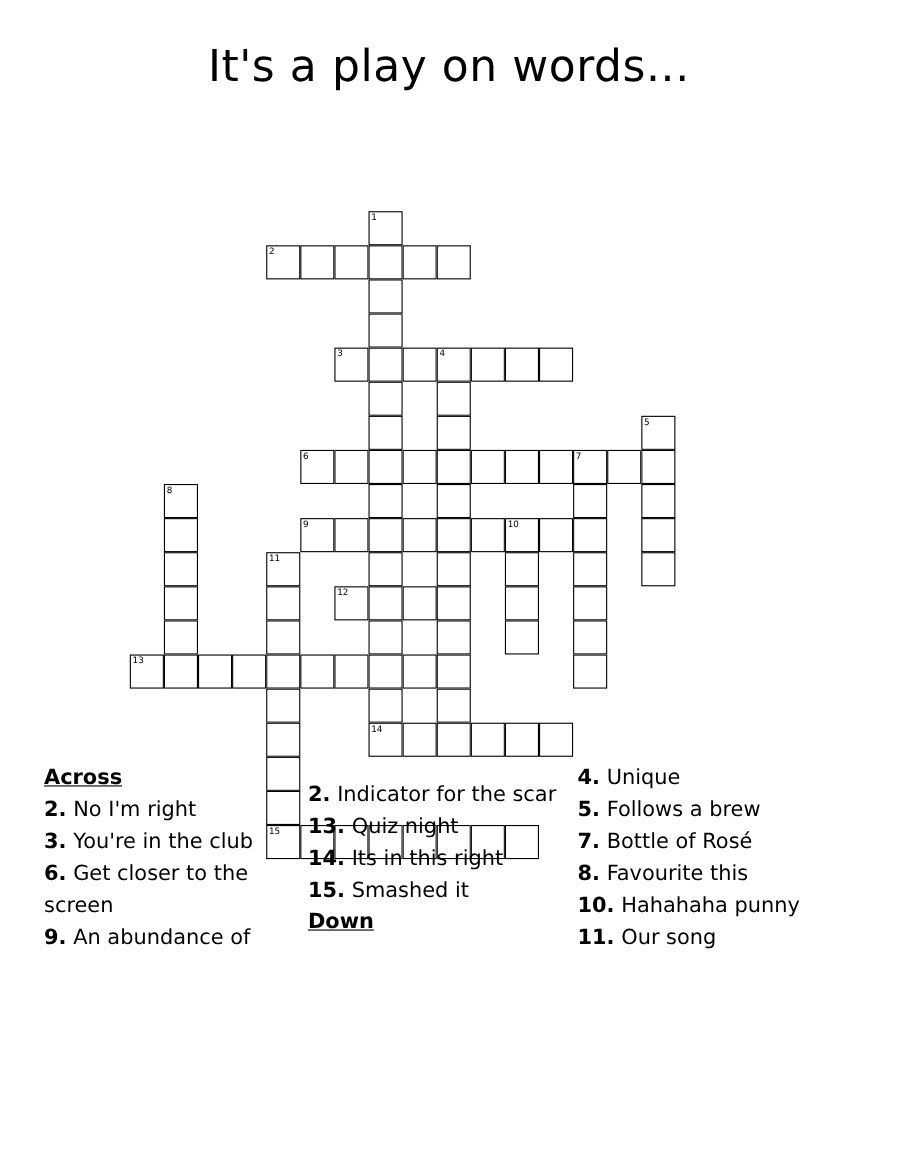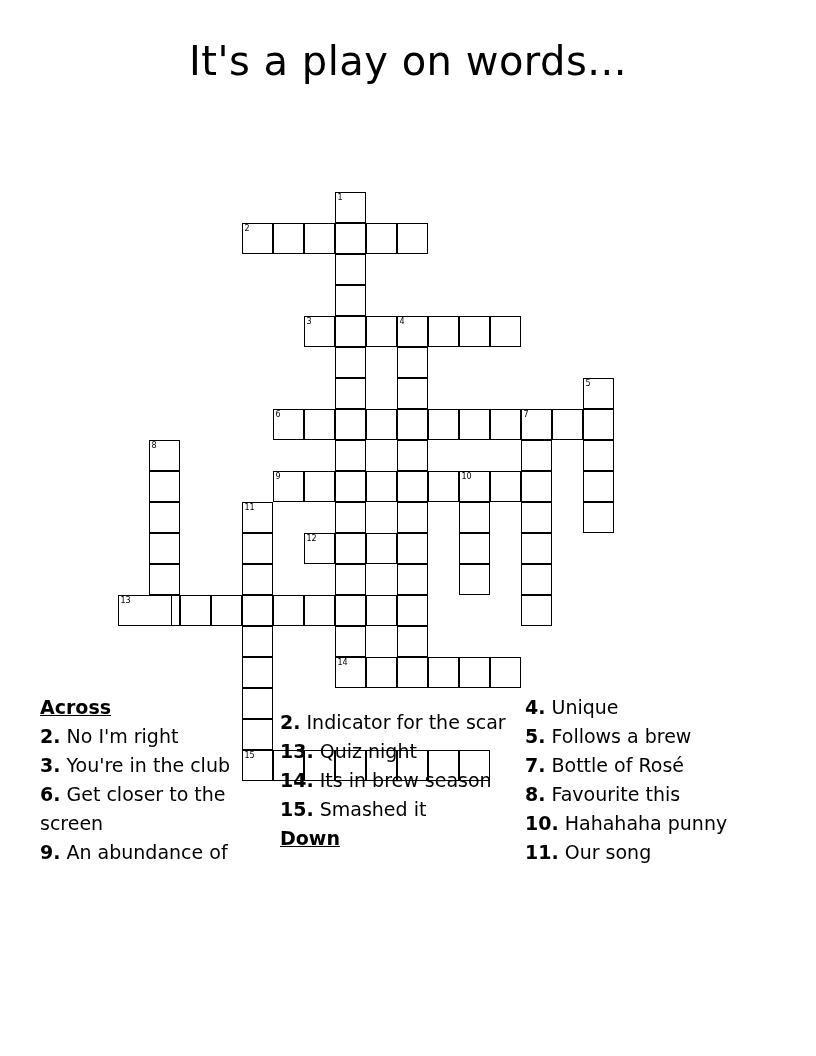--- a/index.html
+++ b/index.html
@@ -190,21 +190,21 @@
       <div class="cell" style="left: 242px; top: 480px; width: 31px; height: 31px;"></div>
       <div class="cell" style="left: 242px; top: 511px; width: 31px; height: 31px;"></div>
       <div class="cell" style="left: 242px; top: 542px; width: 31px; height: 31px;"></div>
       <div class="cell" style="left: 242px; top: 573px; width: 31px; height: 31px;"></div>
       <div class="cell" style="left: 242px; top: 604px; width: 31px; height: 31px;"></div>
       <div class="cell" style="left: 242px; top: 635px; width: 31px; height: 31px;"></div>
       <div class="cell" style="left: 304px; top: 449px; width: 31px; height: 31px;">
         <span class="num">12</span>
       </div>
       <div class="cell" style="left: 366px; top: 449px; width: 31px; height: 31px;"></div>
-      <div class="cell" style="left: 118px; top: 511px; width: 54px; height: 31px;">
+      <div class="cell" style="left: 118px; top: 511px; width: 31px; height: 31px;">
         <span class="num">13</span>
       </div>
       <div class="cell" style="left: 180px; top: 511px; width: 31px; height: 31px;"></div>
       <div class="cell" style="left: 211px; top: 511px; width: 31px; height: 31px;"></div>
       <div class="cell" style="left: 273px; top: 511px; width: 31px; height: 31px;"></div>
       <div class="cell" style="left: 304px; top: 511px; width: 31px; height: 31px;"></div>
       <div class="cell" style="left: 366px; top: 511px; width: 31px; height: 31px;"></div>
       <div class="cell" style="left: 366px; top: 573px; width: 31px; height: 31px;"></div>
       <div class="cell" style="left: 428px; top: 573px; width: 31px; height: 31px;"></div>
       <div class="cell" style="left: 459px; top: 573px; width: 31px; height: 31px;"></div>
@@ -226,21 +226,21 @@
   <div class="clue-col col1">
     <span class="clue-head">Across</span>
     <span class="clue"><b>2.</b> <span>No I'm right</span></span>
     <span class="clue"><b>3.</b> <span>You're in the club</span></span>
     <span class="clue"><b>6.</b> <span>Get closer to the screen</span></span>
     <span class="clue"><b>9.</b> <span>An abundance of</span></span>
   </div>
   <div class="clue-col col2">
     <span class="clue"><b>2.</b> <span>Indicator for the scar</span></span>
     <span class="clue"><b>13.</b> <span>Quiz night</span></span>
-    <span class="clue"><b>14.</b> <span>Its in brew season</span></span>
+    <span class="clue"><b>14.</b> <span>Its in this right</span></span>
     <span class="clue"><b>15.</b> <span>Smashed it</span></span>
     <span class="clue-head">Down</span>
   </div>
   <div class="clue-col col3">
     <span class="clue"><b>4.</b> <span>Unique</span></span>
     <span class="clue"><b>5.</b> <span>Follows a brew</span></span>
     <span class="clue"><b>7.</b> <span>Bottle of Rosé</span></span>
     <span class="clue"><b>8.</b> <span>Favourite this</span></span>
     <span class="clue"><b>10.</b> <span>Hahahaha punny</span></span>
     <span class="clue"><b>11.</b> <span>Our song</span></span>

